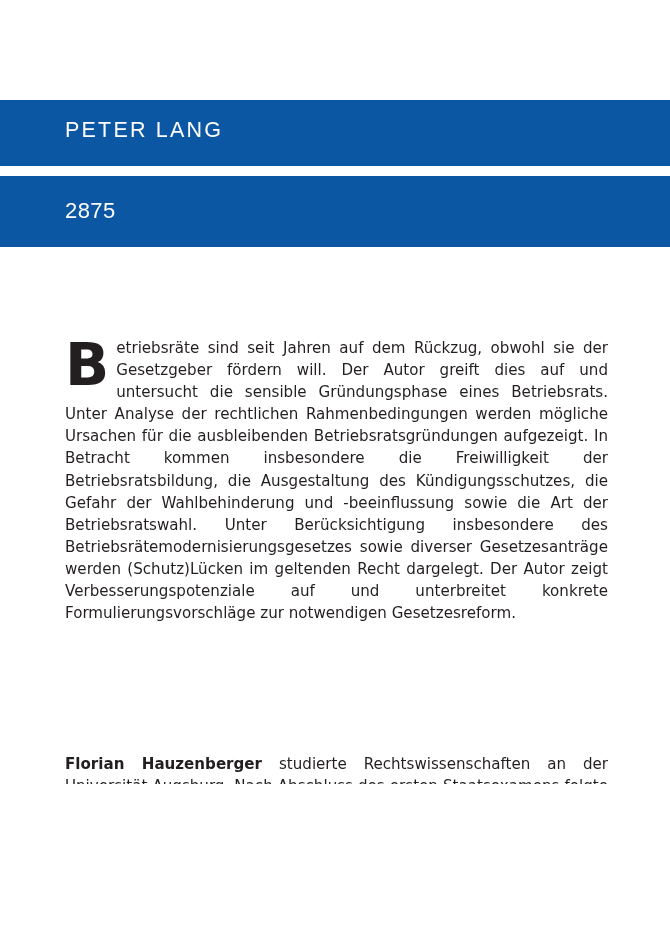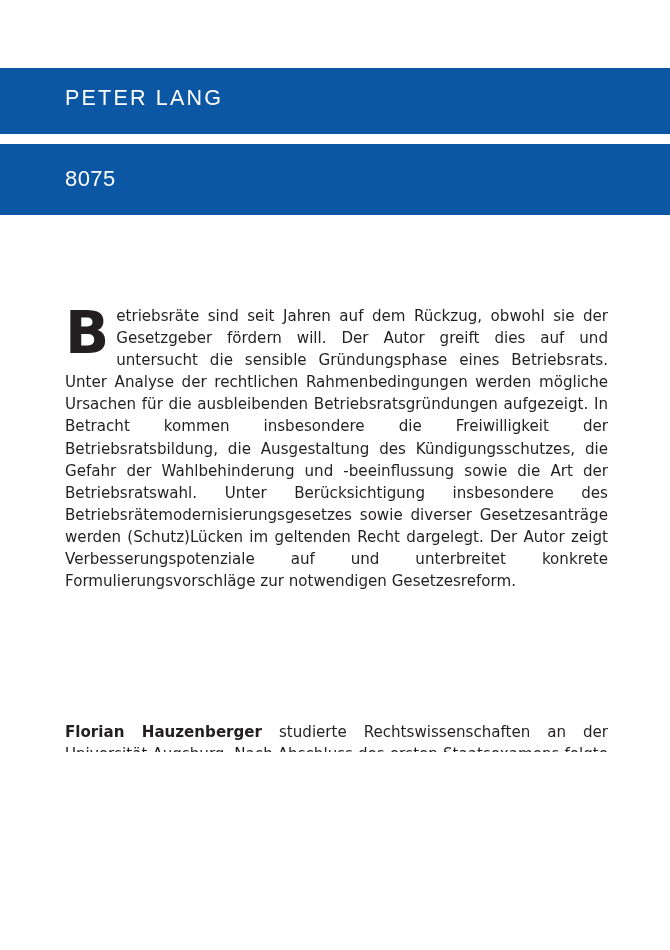--- a/index.html
+++ b/index.html
@@ -9,20 +9,21 @@
   }
   body {
     font-family: "DejaVu Sans", "Liberation Sans", sans-serif;
   }
   #cover {
     position: relative;
     width: 670px;
     height: 752px;
     background: #ffffff;
     overflow: hidden;
+    margin-top: 32px;
   }
 
   
   .band {
     position: absolute;
     left: 0;
     width: 670px;
     background: #0b57a4;
   }
   #band-publisher {
@@ -164,21 +165,21 @@
 </style>
 </head>
 <body>
 
 <div id="cover">
 
   <div class="band" id="band-publisher"></div>
   <div class="band-label" id="publisher-name">PETER LANG</div>
 
   <div class="band" id="band-series"></div>
-  <div class="band-label" id="series-number">8075</div>
+  <div class="band-label" id="series-number">2875</div>
 
   <div id="blurb"><span class="dropcap">B</span><span>etriebsräte sind seit Jahren auf dem Rückzug, obwohl sie der Gesetzgeber fördern will. Der Autor greift dies auf und untersucht die sensible Gründungsphase eines Betriebsrats. Unter Analyse der rechtlichen Rahmenbedingungen werden mögliche Ursachen für die ausbleibenden Betriebsratsgründungen aufgezeigt. In Betracht kommen insbesondere die Freiwilligkeit der Betriebsratsbildung, die Ausgestaltung des Kündigungsschutzes, die Gefahr der Wahlbehinderung und -beeinflussung sowie die Art der Betriebsratswahl. Unter Berücksichtigung insbesondere des Betriebsrätemodernisierungsgesetzes sowie diverser Gesetzesanträge werden (Schutz)Lücken im geltenden Recht dargelegt. Der Autor zeigt Verbesserungspotenziale auf und unterbreitet konkrete Formulierungsvorschläge zur notwendigen Gesetzesreform.</span></div>
 
   <div id="author-bio"><span class="author-name">Florian Hauzenberger</span><span> studierte Rechtswissenschaften an der Universität Augsburg. Nach Abschluss des ersten Staatsexamens folgte das Referendariat am OLG München. Seit Abschluss des zweiten Staatsexamens ist er als Rechtsanwalt tätig und erlangte die Bezeichnung als Fachanwalt für Arbeitsrecht. Berufsbegleitend erfolgte die Promotion an der Universität Bremen.</span></div>
 
   <div id="isbn-text">ISBN 978-3-631-89525-2</div>
   <div id="website-link">www.peterlang.com</div>
   <div id="footer-rule"></div>
 
   <div id="barcode-block">

